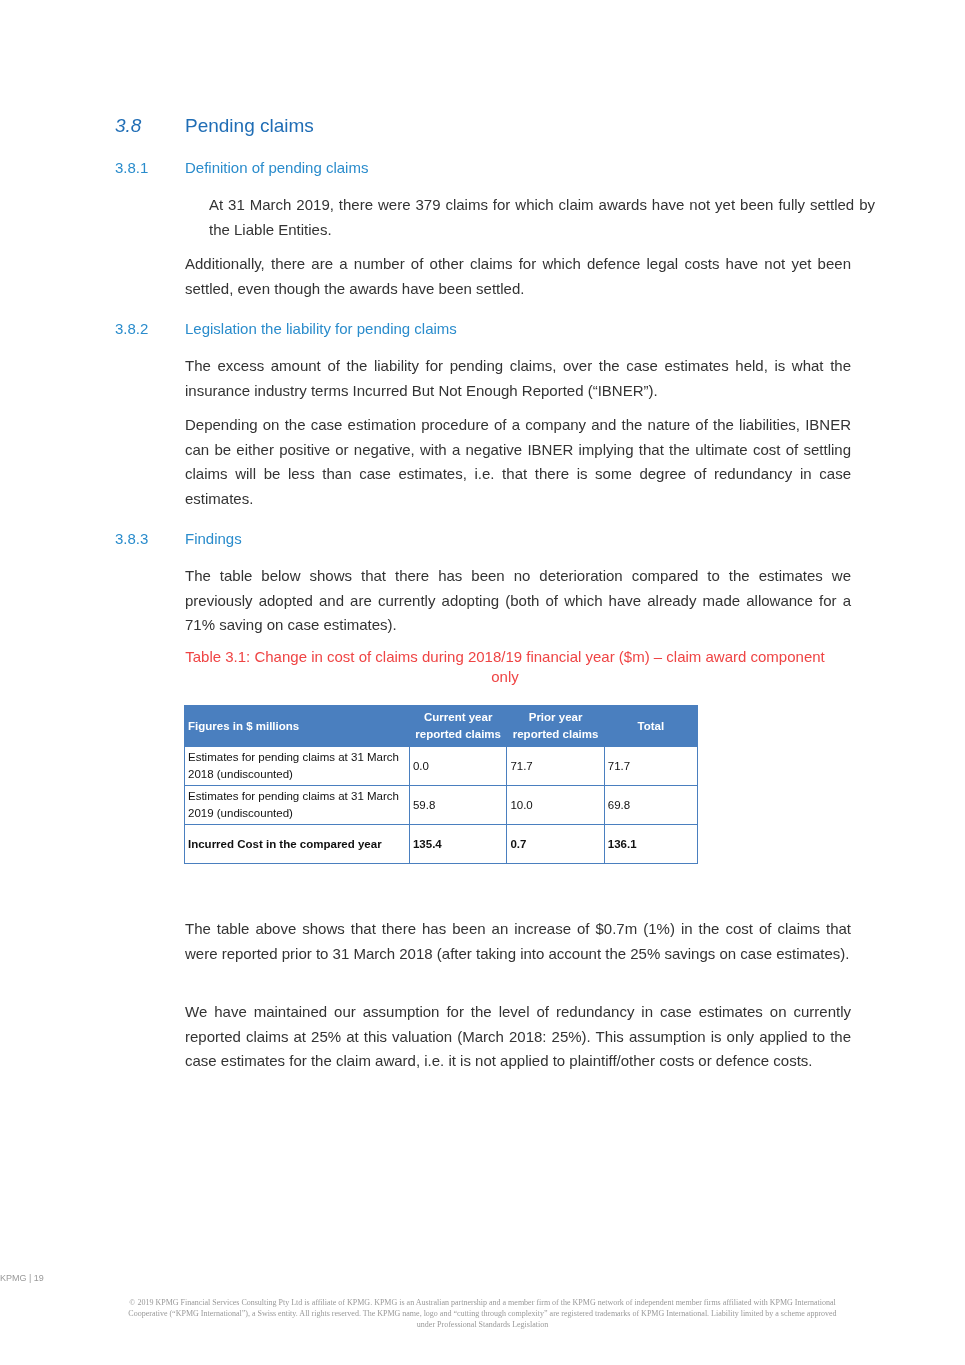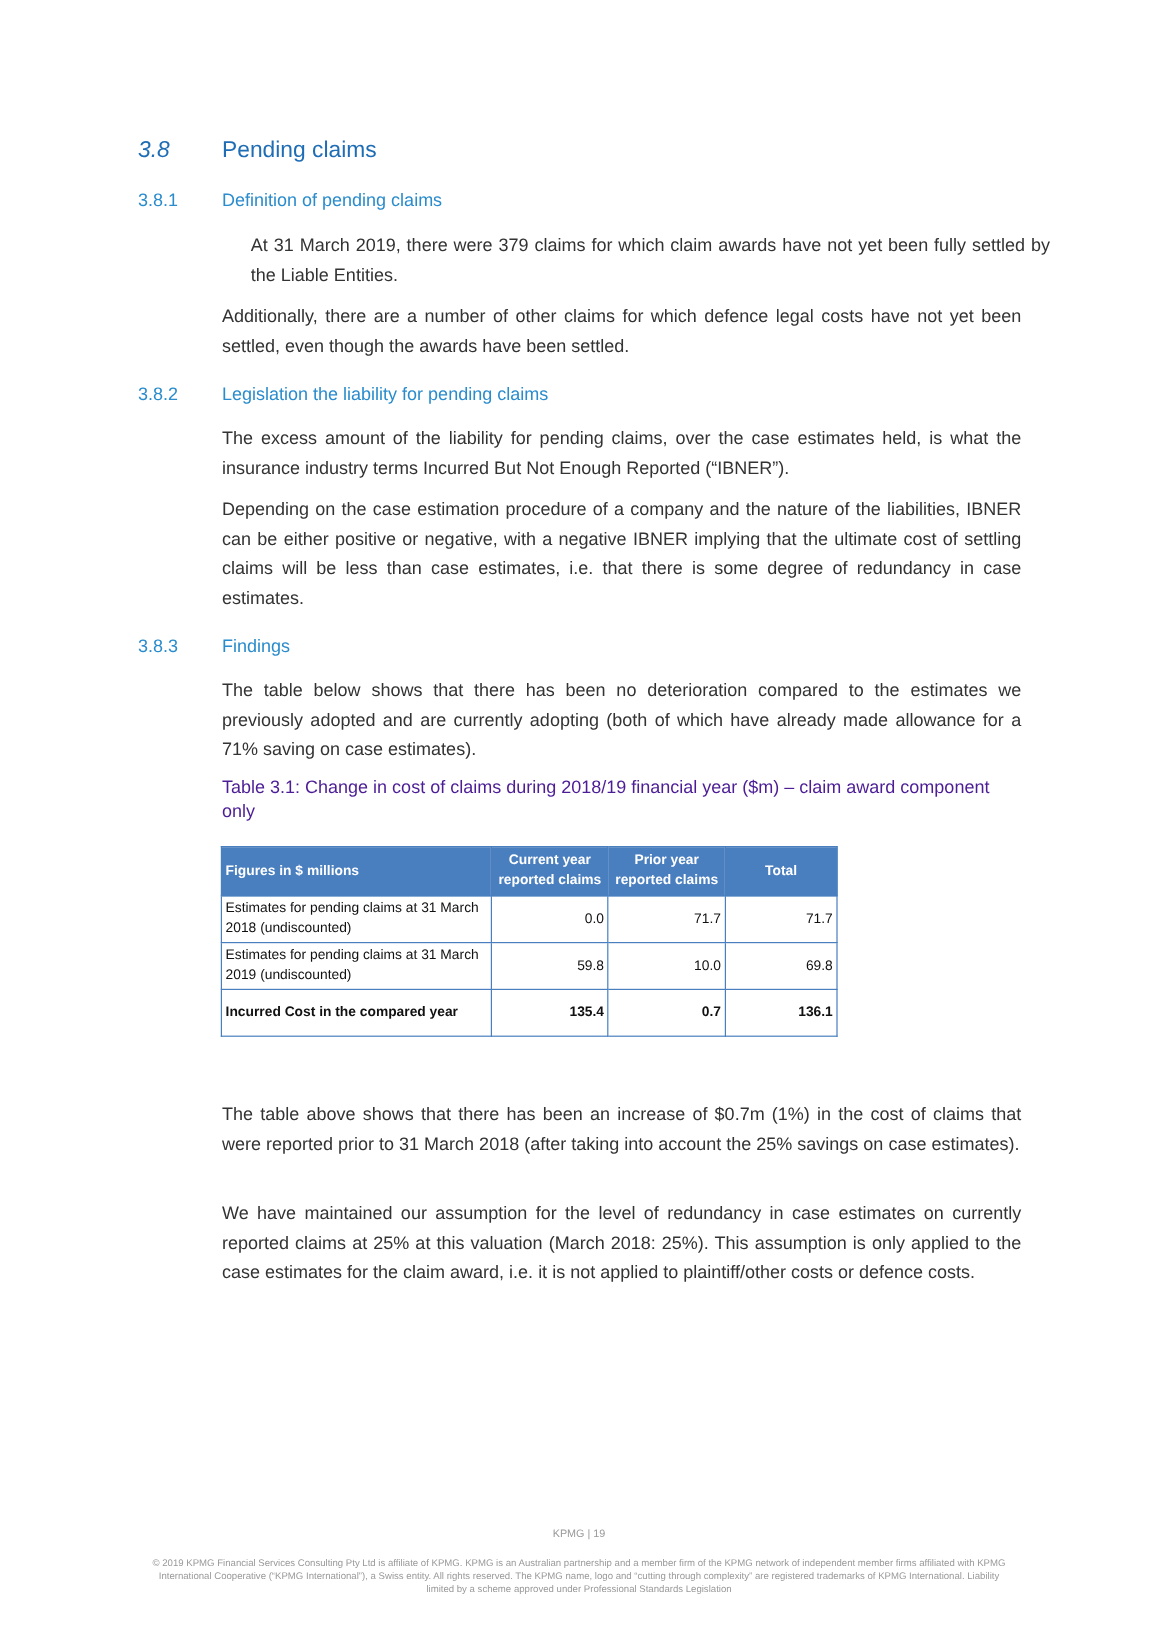--- a/index.html
+++ b/index.html
@@ -6,34 +6,34 @@
   body { width: 965px; height: 1365px; position: relative; overflow: hidden;
          font-family: "Liberation Sans", sans-serif; color: #333333; }
   .h2 { position: absolute; left: 115px; top: 115px; font-size: 19px; color: #1f6db5; }
   .h2 .num { position: absolute; left: 0; font-style: italic; }
   .h2 .txt { position: absolute; left: 70px; white-space: nowrap; }
   .h3 { position: absolute; left: 115px; font-size: 15px; color: #2a8ccc; }
   .h3 .num { position: absolute; left: 0; }
   .h3 .txt { position: absolute; left: 70px; white-space: nowrap; }
   .para { position: absolute; left: 185px; width: 666px; font-size: 15px; line-height: 24.5px;
           text-align: justify; color: #333333; }
-  .caption { position: absolute; left: 185px; width: 640px; font-size: 15px; line-height: 20px; color: #4c1d95; }
+  .caption { position: absolute; left: 185px; width: 640px; font-size: 15px; line-height: 20px; color: #ef4444; text-align: center; }
   table.t { position: absolute; left: 184px; top: 705px; width: 514px; border-collapse: collapse;
             font-family: "Liberation Sans", sans-serif; font-size: 11.5px; color: #111; }
   table.t th { background: #4a7fbf; color: #ffffff; font-weight: bold; height: 40px; padding: 0 3px;
                border: 1px solid #4a7fbf; line-height: 17px; }
   table.t th.first { text-align: left; width: 262px; }
   table.t th.num { text-align: center; width: 104px; }
   table.t td { border: 1px solid #4a7fbf; padding: 1px 3px; height: 36px; line-height: 17px; }
-  table.t td.num { text-align: right; }
+  table.t td.num { text-align: left; }
   table.t tr.total td { font-weight: bold; }
-  .footer-page { position: absolute; top: 1273px; left: 0; width: 965px; text-align: center;
+  .footer-page { position: absolute; top: 1273px; left: 0; width: 965px; 
                  font-size: 9px; color: #999999; }
   .footer-legal { position: absolute; top: 1297px; left: 120px; width: 725px; text-align: center;
-                  font-size: 8px; line-height: 11px; color: #999999; }
+                  font-size: 8px; line-height: 11px; color: #999999; font-family: Liberation Serif, serif; }
 </style>
 </head>
 <body>
 
 <div class="h2">
   <span class="num">3.8</span>
   <span class="txt">Pending claims</span>
 </div>
 
 <div class="h3" style="top:159px;">

